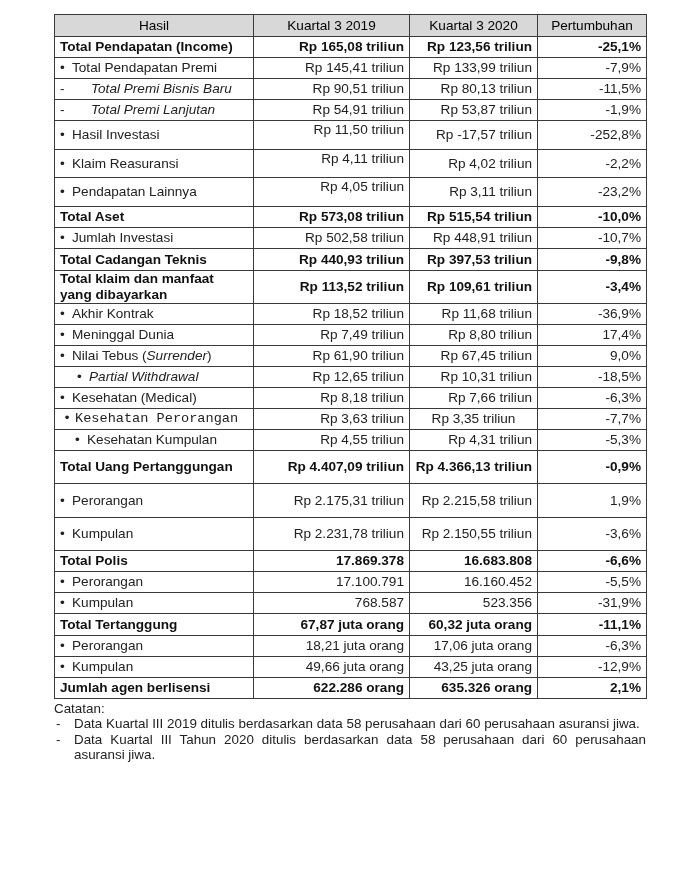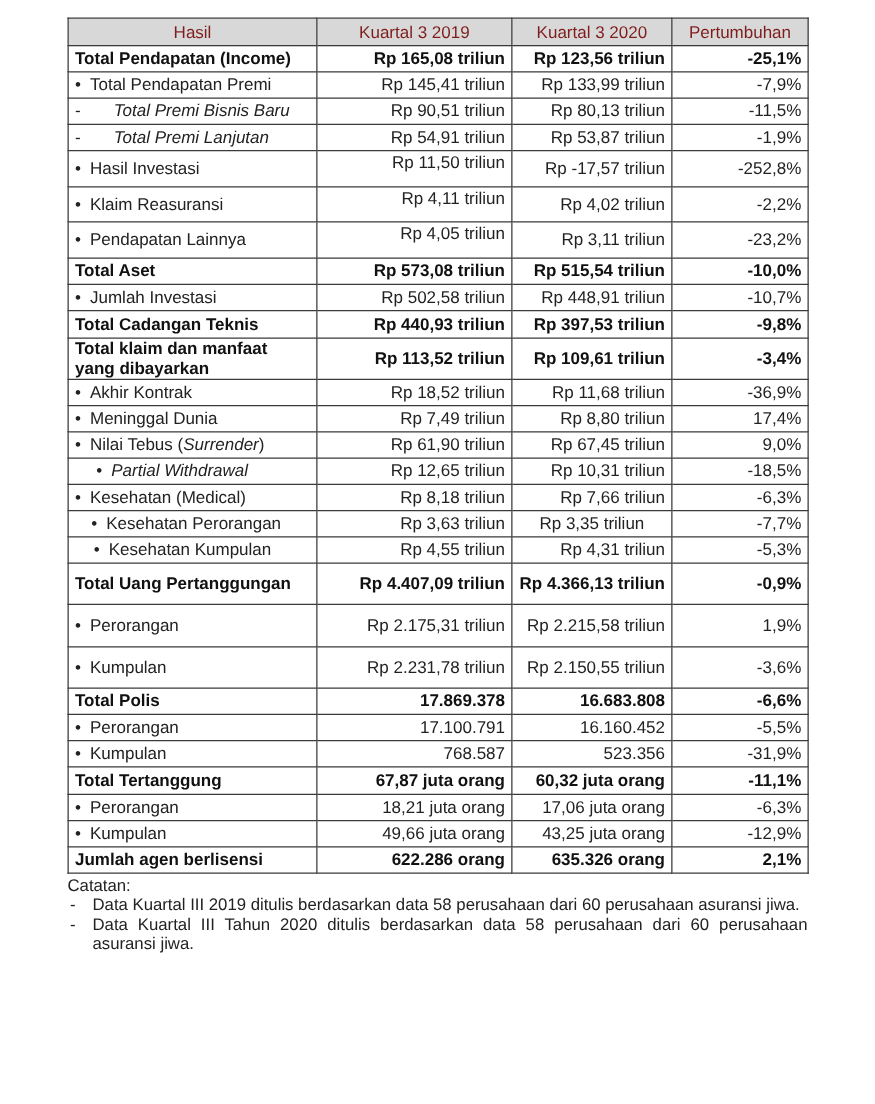--- a/index.html
+++ b/index.html
@@ -2,28 +2,28 @@
 <html><head>
 <meta charset="utf-8">
 <style>
   html, body { margin: 0; padding: 0; background: #ffffff; }
   body { width: 700px; height: 883px; position: relative; overflow: hidden;
          font-family: "Liberation Sans", "DejaVu Sans", sans-serif; color: #222; }
   #doc { position: absolute; left: 54px; top: 14px; width: 592px; }
   table { border-collapse: collapse; width: 592px; table-layout: fixed; font-size: 13.6px; }
   col.c1 { width: 199px; } col.c2 { width: 156px; } col.c3 { width: 128px; } col.c4 { width: 109px; }
   th, td { border: 1.3px solid #3a3a3a; padding: 0 5px; line-height: 16px; }
-  th { background: #d8d8d8; font-weight: normal; text-align: center; height: 21px; color: #7f1d1d; }
+  th { background: #d8d8d8; font-weight: normal; text-align: center; height: 21px; color: #000000; }
   td.label { text-align: left; }
   td.num { text-align: right; }
   tr.bold td { font-weight: bold; color: #111; }
   td.top { vertical-align: top; padding-top: 1px; }
   .bullet { display: inline-block; width: 12px; }
   .ind1 { padding-left: 5px; }
-  .ind-sub { padding-left: 18px; }
+  .ind-sub { padding-left: 8px; font-family: Liberation Mono, monospace; }
   .ind-sub2 { padding-left: 46px; }
   .dash-row .dash { display: inline-block; width: 30px; }
   .it { font-style: italic; }
   #notes { margin-top: 2px; font-size: 13.4px; line-height: 15px; }
   #notes .title { }
   #notes ul { list-style: none; margin: 0; padding: 0; }
   #notes li { position: relative; padding-left: 20px; text-align: justify; margin-bottom: 1px; }
   #notes li .d { position: absolute; left: 2px; top: 0; }
 </style>
 </head>

